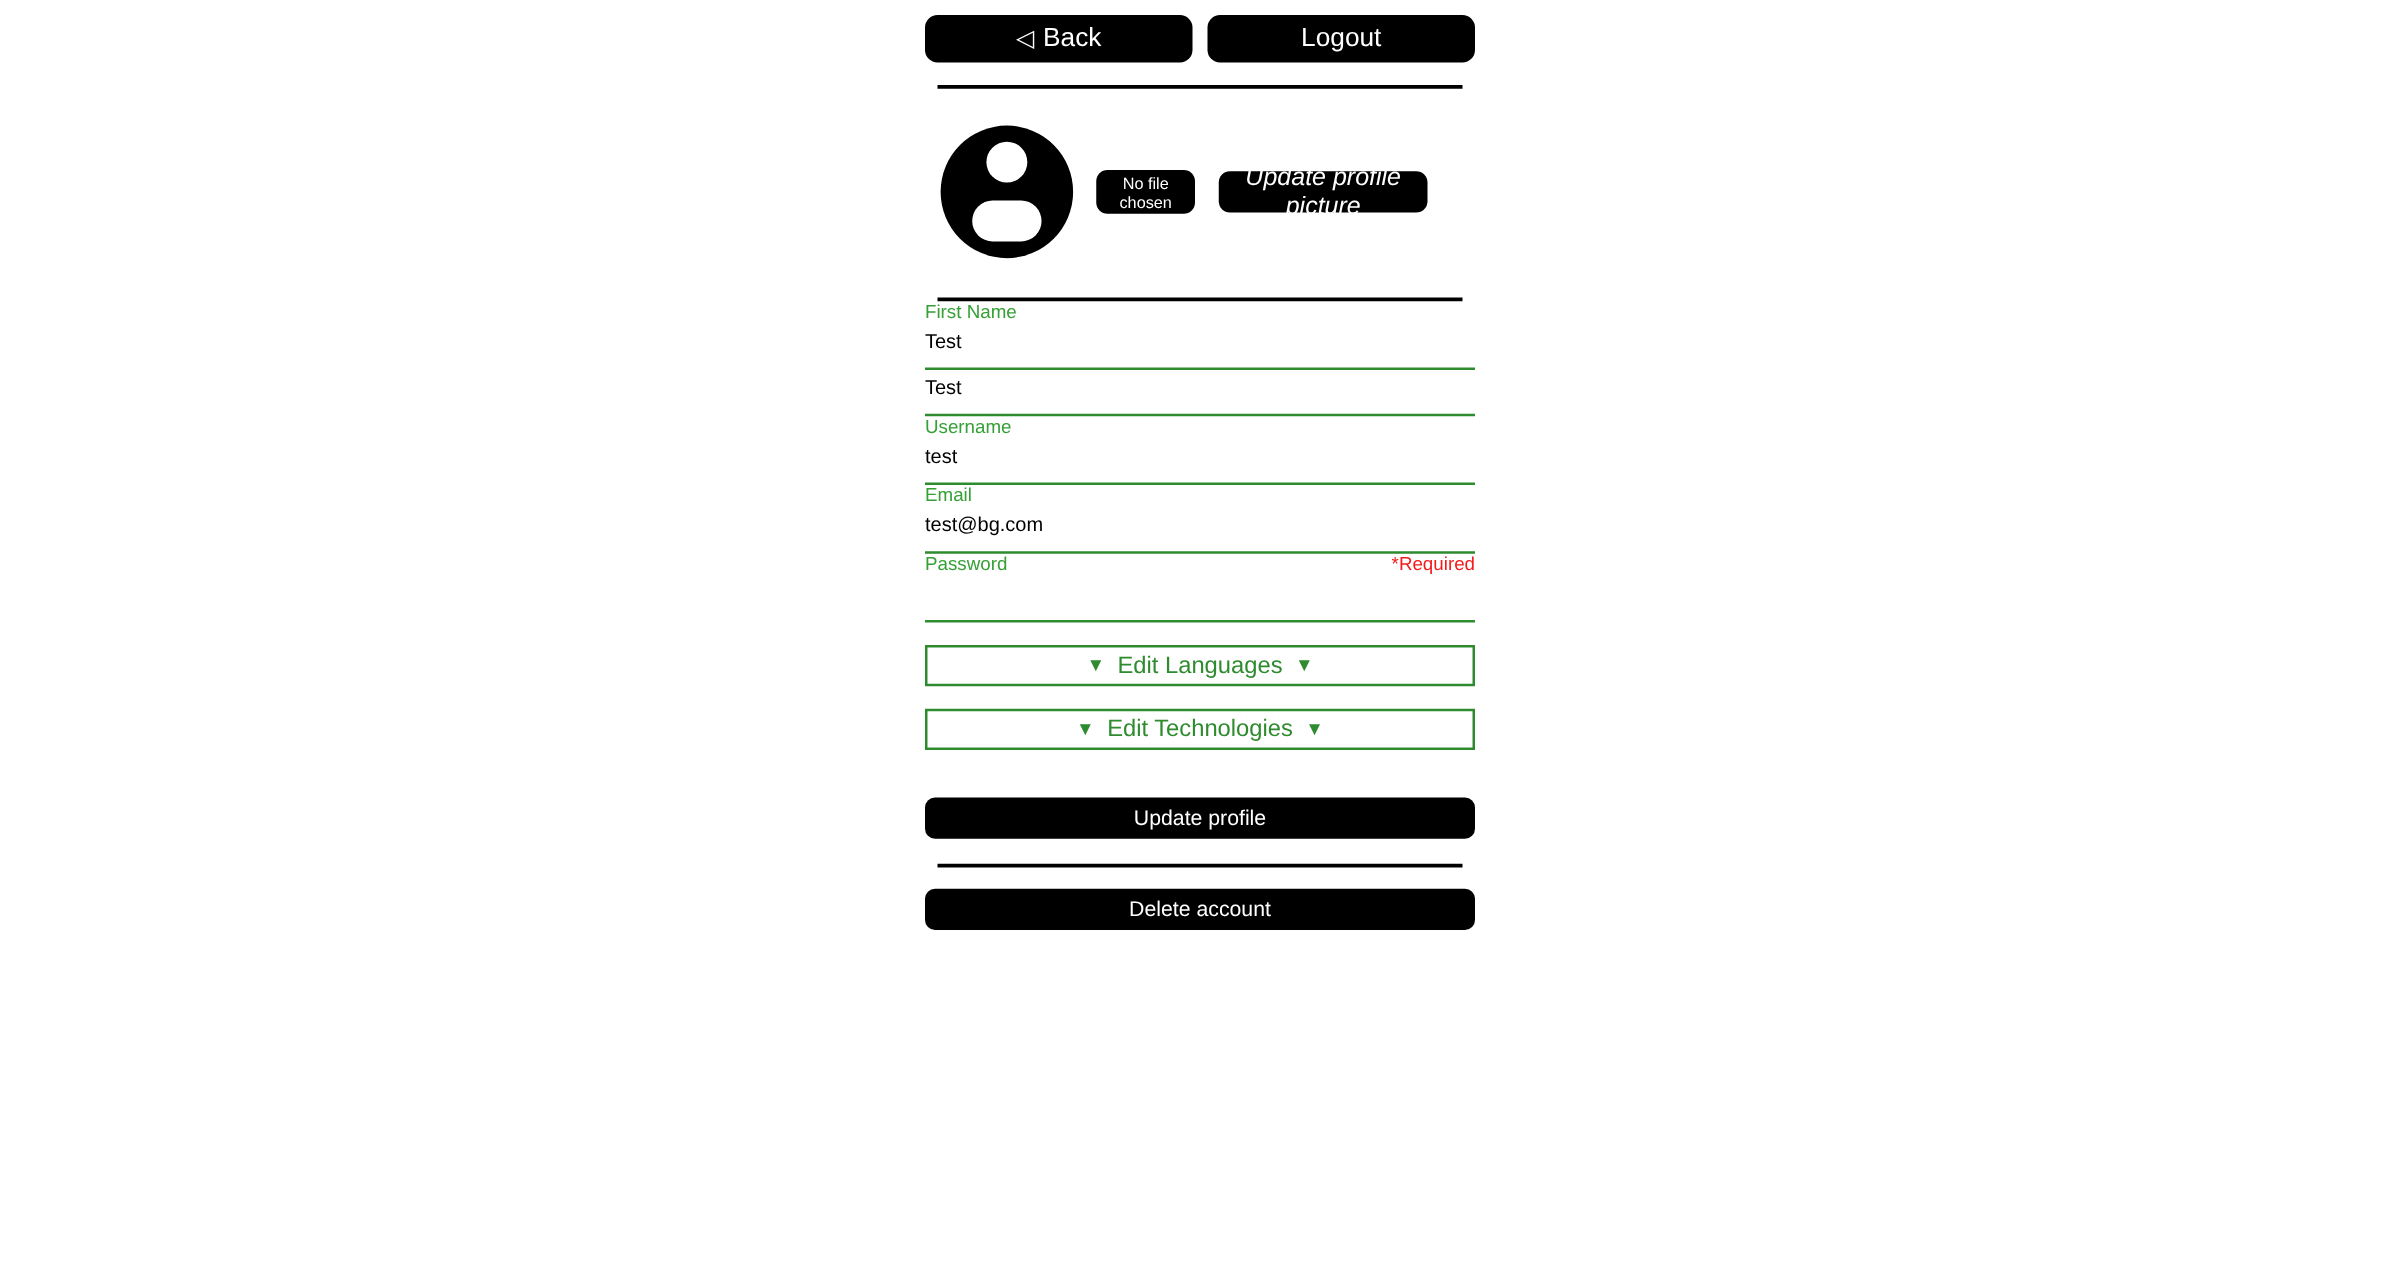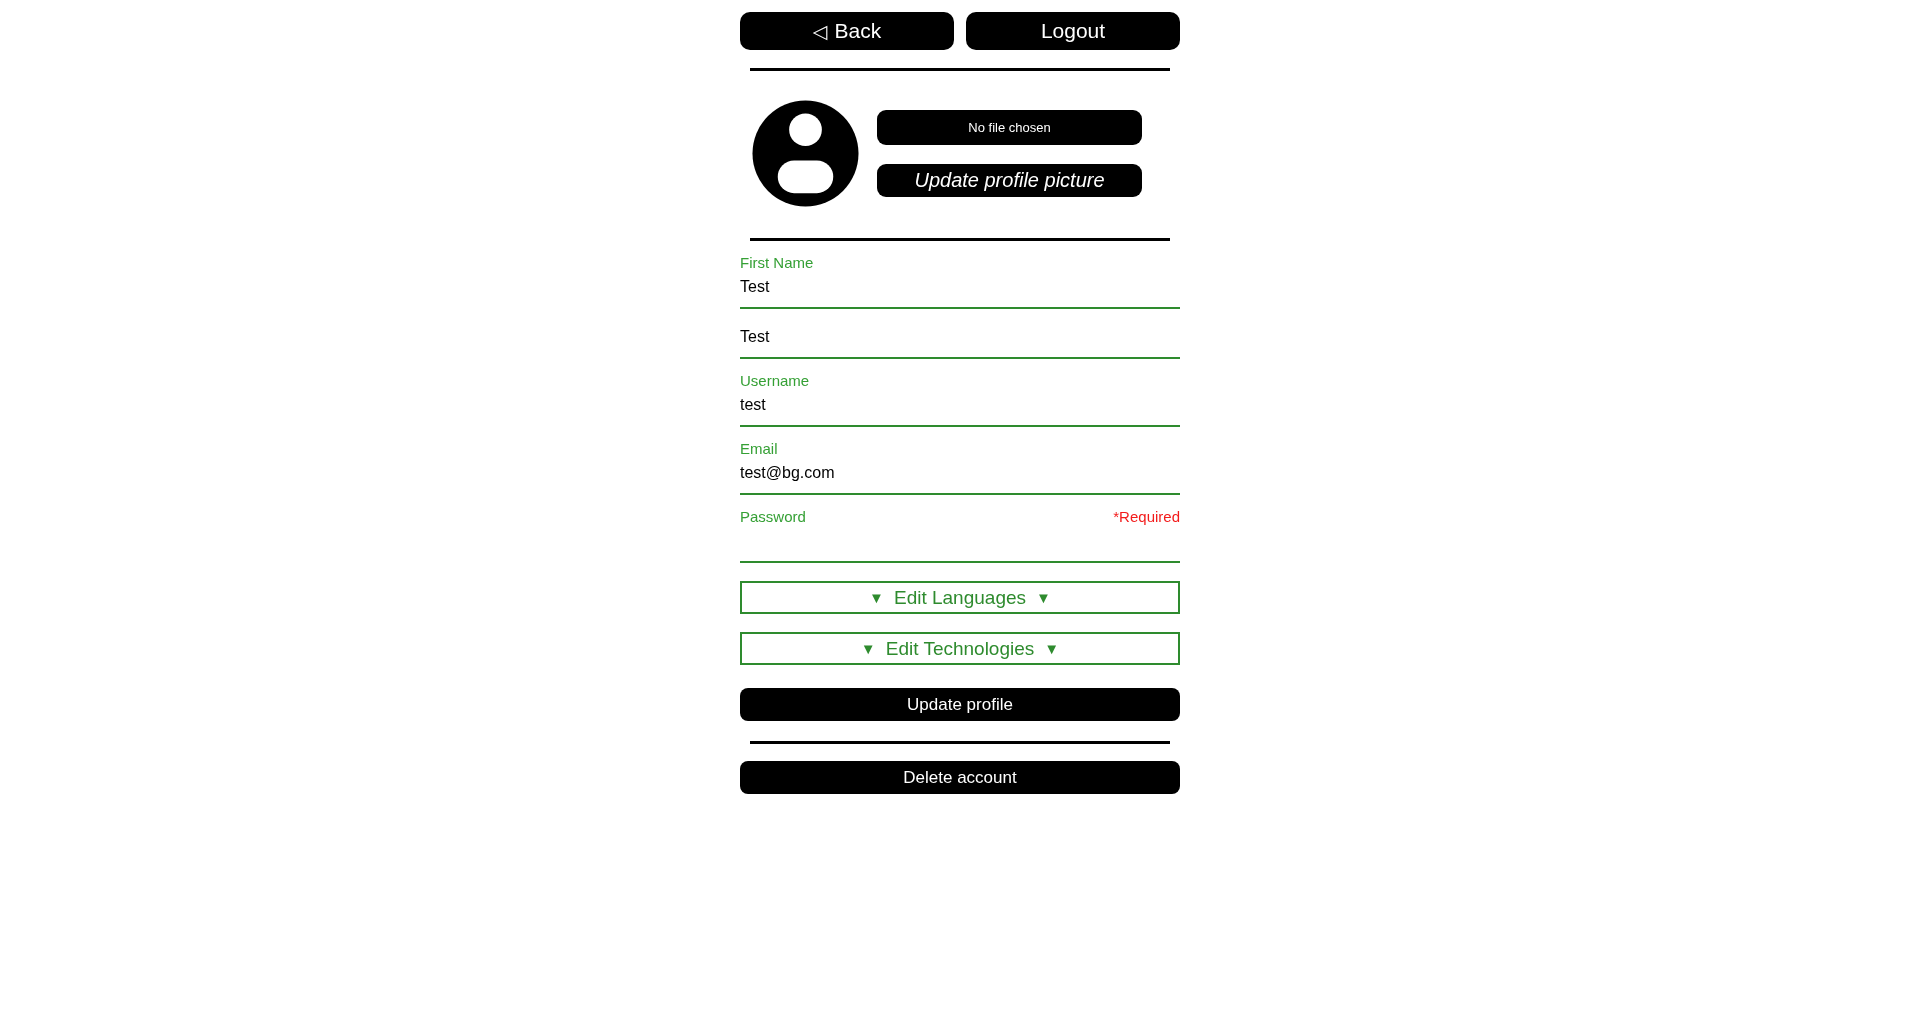--- a/index.html
+++ b/index.html
@@ -68,38 +68,38 @@
     gap:18px;
     padding-left:12px;
   }
   .avatar{
     width:107px;
     height:107px;
     flex:0 0 auto;
   }
   .picture-buttons{
     display:flex;
-    flex-direction:column;
+    flex-direction:row;
     gap:19px;
     width:265px;
+    align-items:center;
   }
   .file-btn{
     height:35px;
     border-radius:9px;
     font-size:13px;
   }
   .update-pic-btn{
     height:33px;
     border-radius:9px;
     font-size:20px;
     font-style:italic;
   }
   
   .field{
-    padding-top:13px;
     border-bottom:2px solid var(--green-accent);
   }
   .field-label-row{
     display:flex;
     justify-content:space-between;
     align-items:baseline;
     text-align:center;
   }
   .field-label{
     display:block;
@@ -145,21 +145,21 @@
     font-size:15px;
     line-height:1;
   }
   
   .wide-btn{
     width:100%;
     height:33px;
     border-radius:8px;
     font-size:17px;
   }
-  .update-profile-btn{margin-top:23px;}
+  .update-profile-btn{margin-top:38px;}
   .delete-btn{margin-top:17px;}
 </style>
 </head>
 <body>
 
 <div class="container">
 
   <div class="header-row">
     <button class="btn">
       <span class="back-icon">◁</span>

